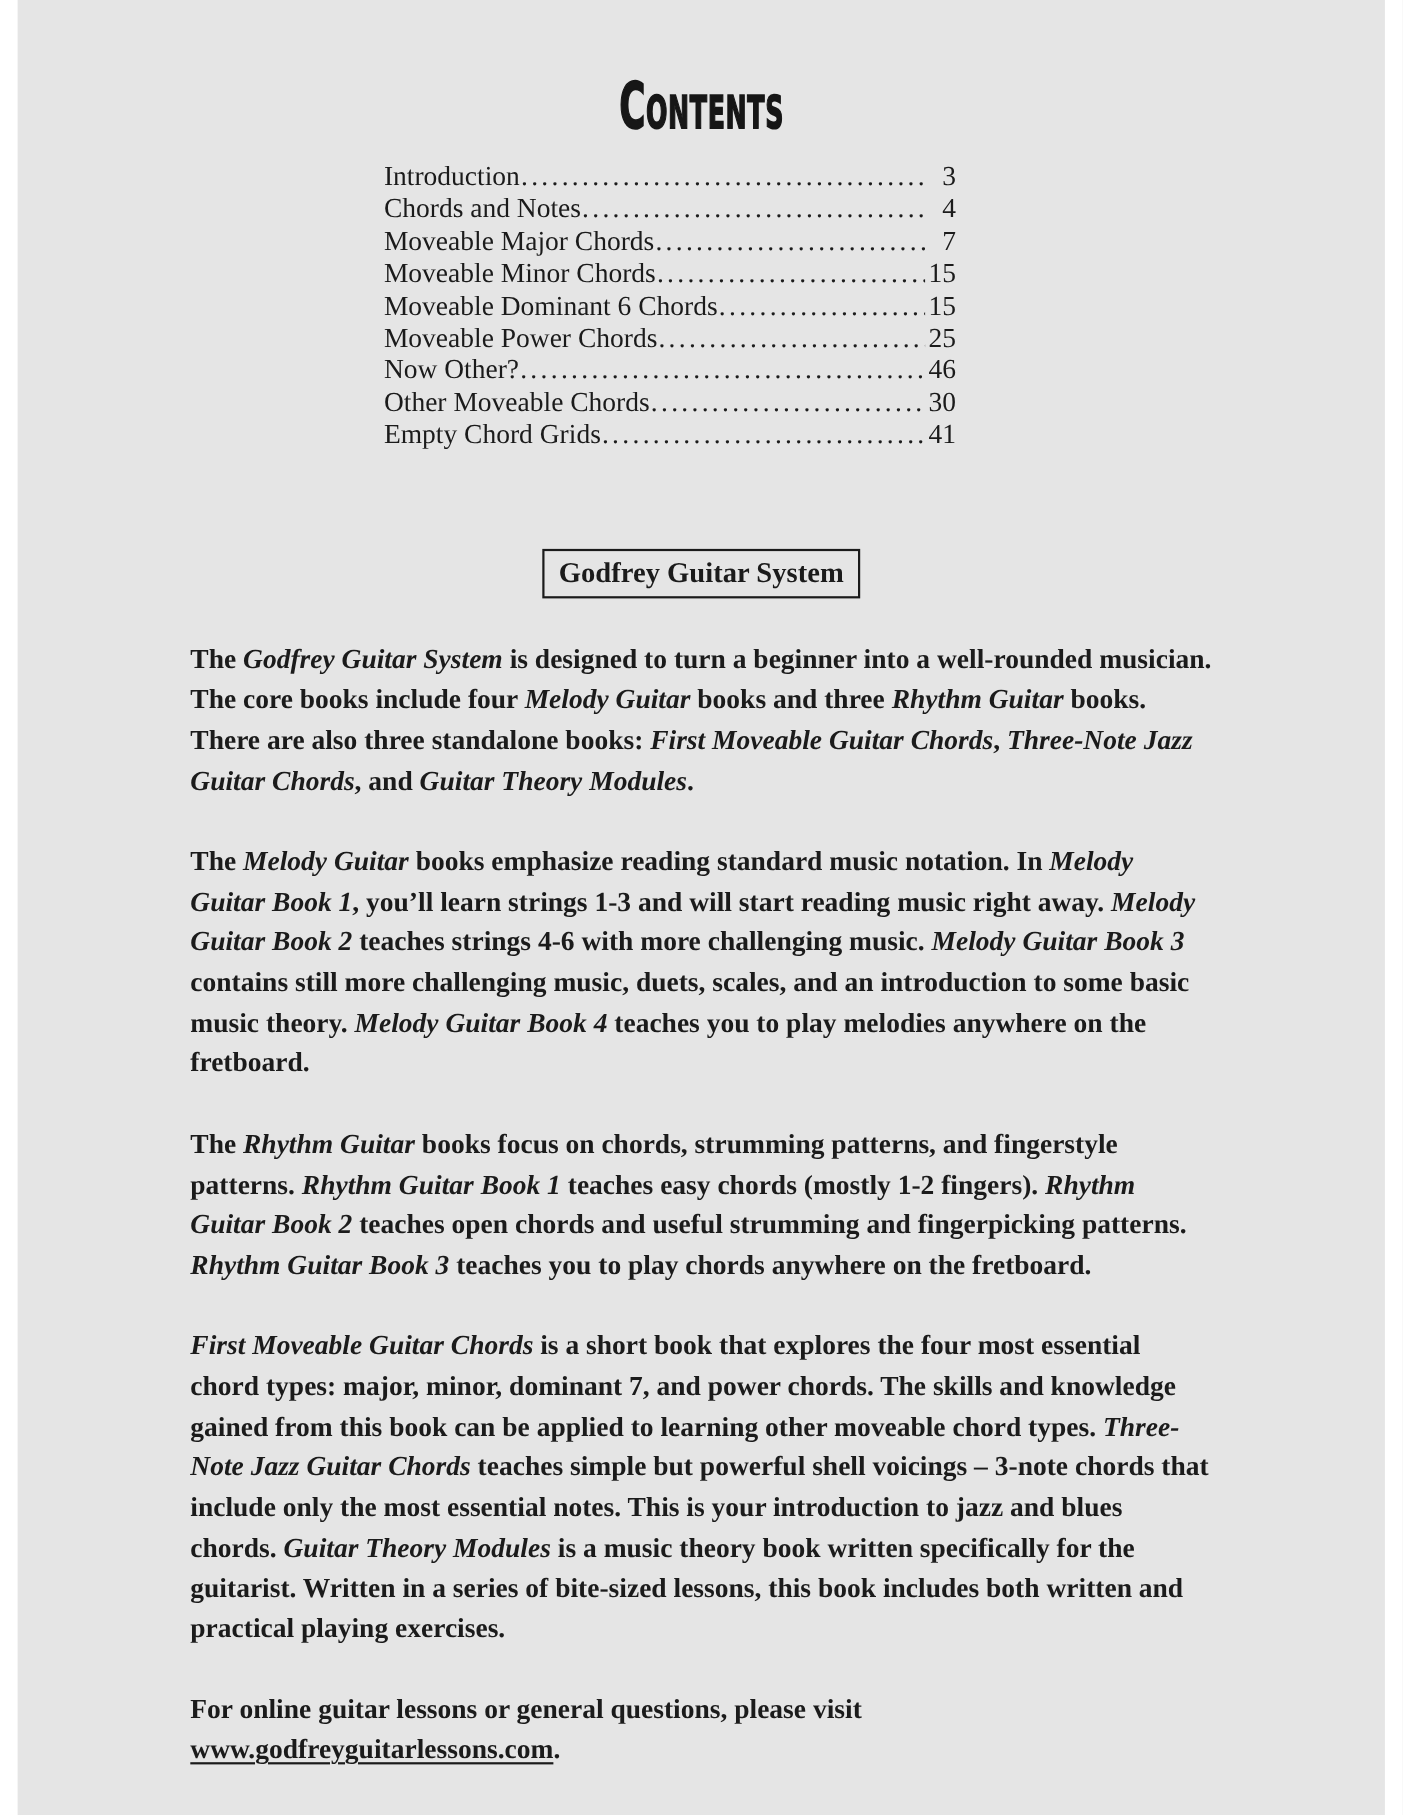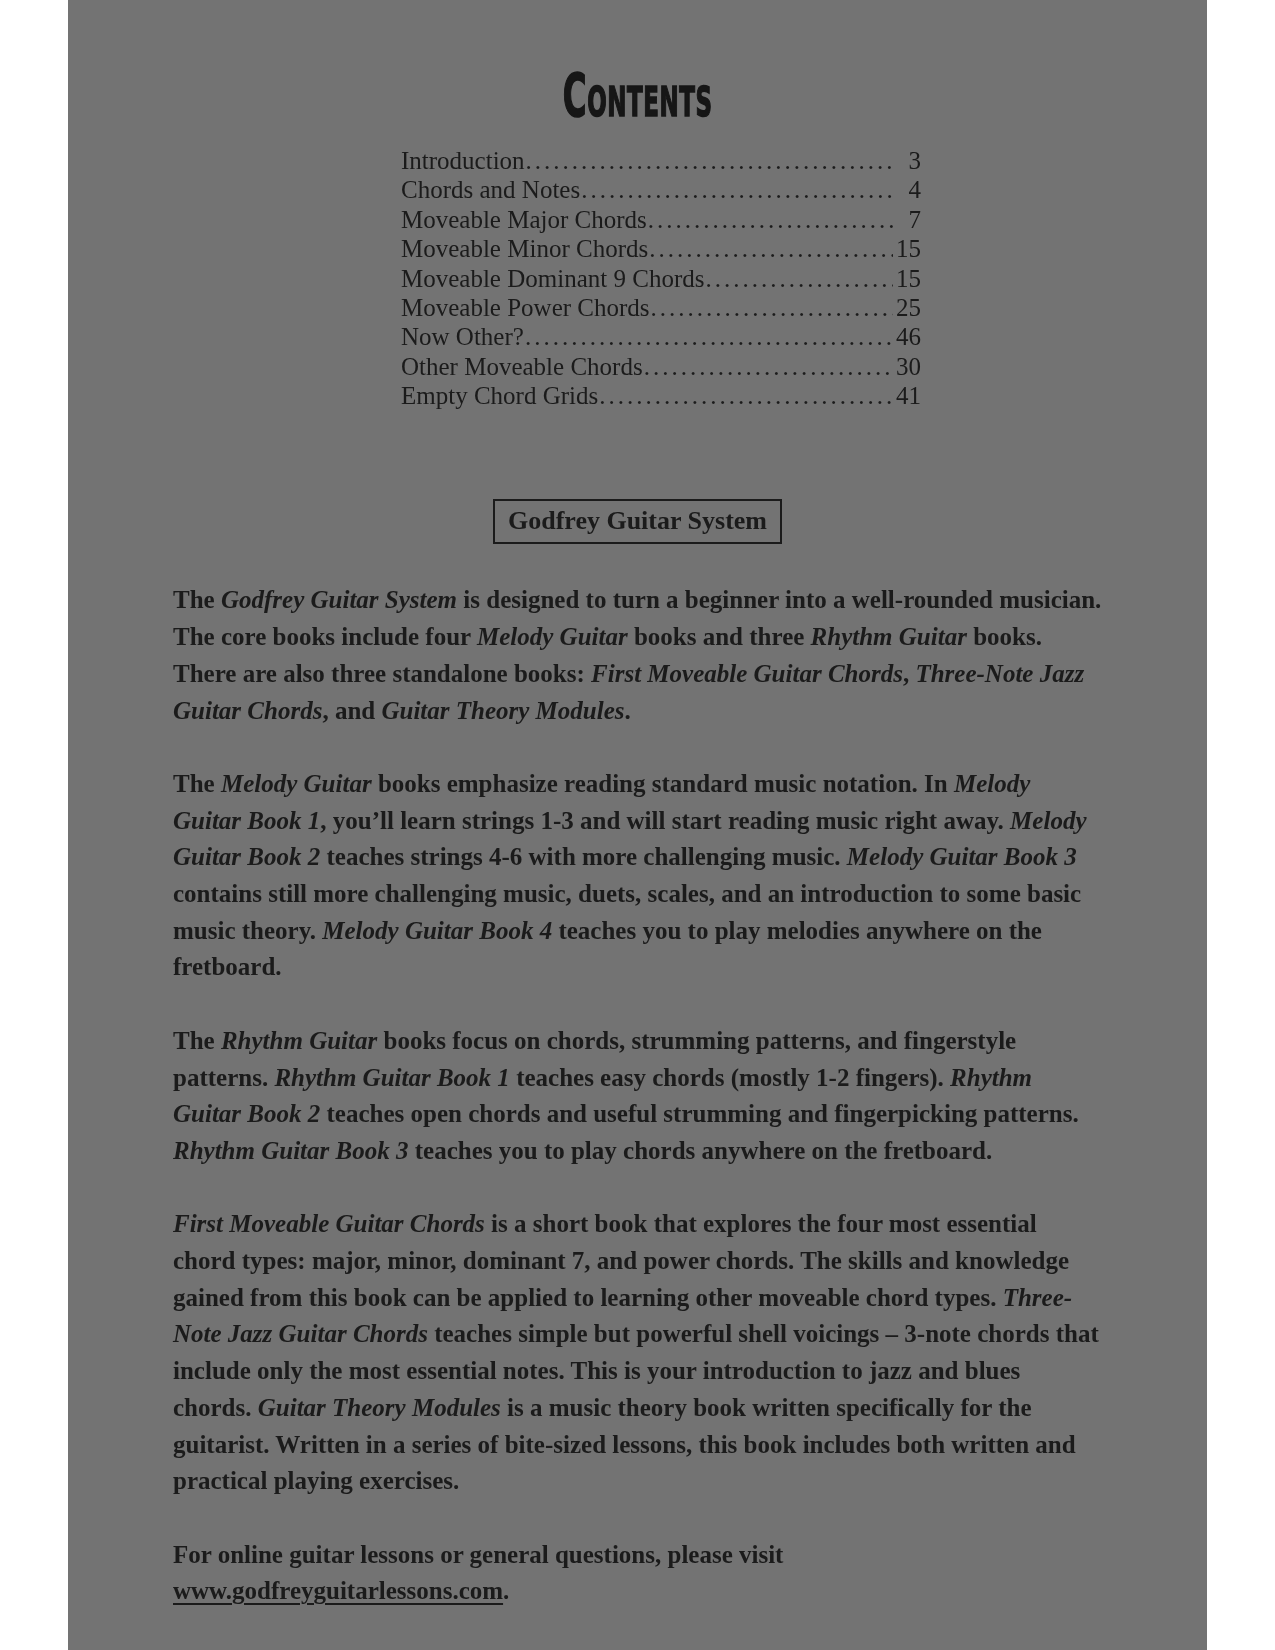--- a/index.html
+++ b/index.html
@@ -1,21 +1,21 @@
 <!DOCTYPE html>
 <html><head>
 <meta charset="utf-8">
 <style>
   html, body { margin: 0; padding: 0; background: #ffffff; }
   .page {
     position: relative;
-    width: 1139px;
+    width: 1243px;
     height: 1650px;
     margin: 0 auto;
-    background: #737373;
+    background: #e5e5e5;
     color: #1b1b1b;
     font-family: "Liberation Serif", serif;
     overflow: hidden;
   }
   
   .title-wrap {
     padding-top: 66px;
     text-align: center;
     height: 64px;
   }
@@ -117,21 +117,21 @@
           <span class="toc-label">Moveable Major Chords</span>
           <span class="toc-dots">..........................................................................................</span>
           <span class="toc-page">7</span>
         </div>
         <div class="toc-row">
           <span class="toc-label">Moveable Minor Chords</span>
           <span class="toc-dots">..........................................................................................</span>
           <span class="toc-page">15</span>
         </div>
         <div class="toc-row">
-          <span class="toc-label">Moveable Dominant 9 Chords</span>
+          <span class="toc-label">Moveable Dominant 6 Chords</span>
           <span class="toc-dots">..........................................................................................</span>
           <span class="toc-page">15</span>
         </div>
         <div class="toc-row">
           <span class="toc-label">Moveable Power Chords</span>
           <span class="toc-dots">..........................................................................................</span>
           <span class="toc-page">25</span>
         </div>
         <div class="toc-row">
           <span class="toc-label">Now Other?</span>

